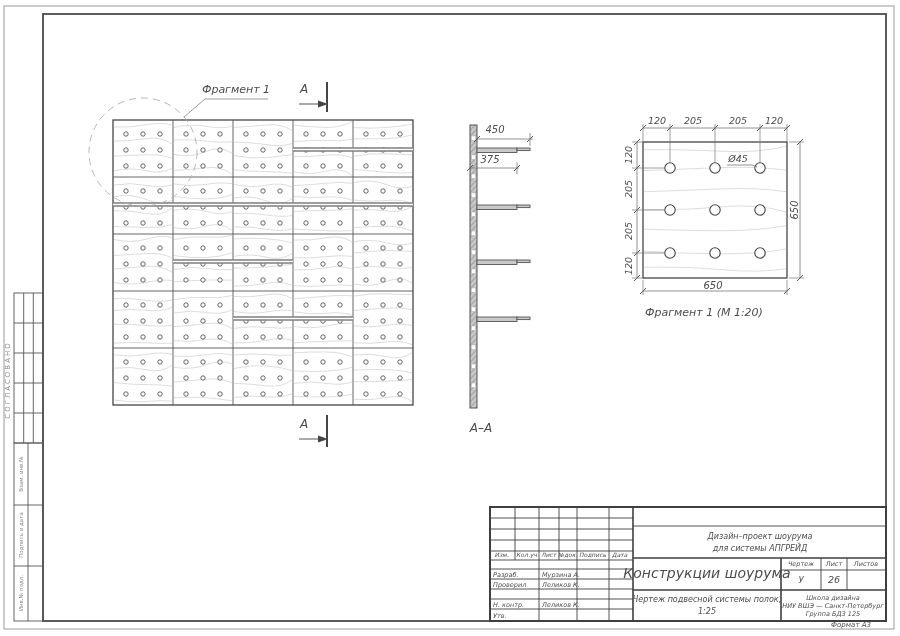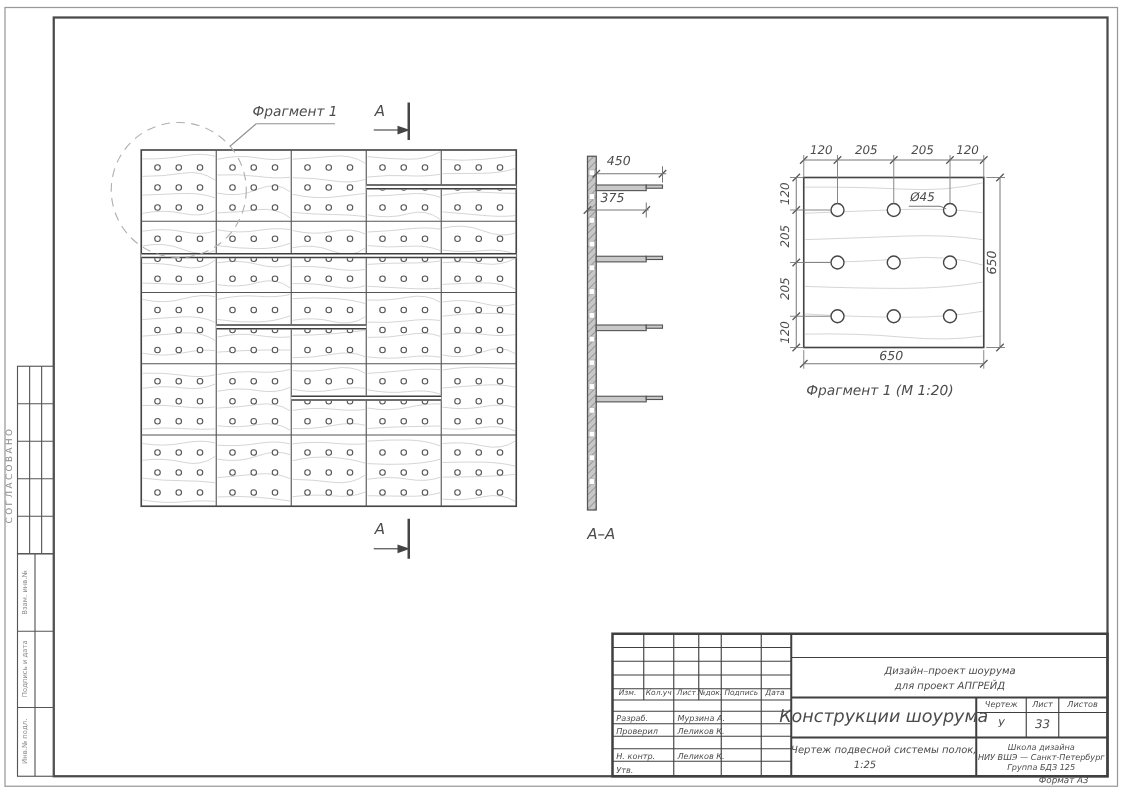--- a/index.html
+++ b/index.html
@@ -546,30 +546,30 @@
 
 <div class="t" style="left:493px;top:571px;font-size:6.5px">Разраб.</div>
 <div class="t" style="left:542px;top:571px;font-size:6.5px">Мурзина А.</div>
 <div class="t" style="left:493px;top:581px;font-size:6.5px">Проверил</div>
 <div class="t" style="left:542px;top:581px;font-size:6.5px">Леликов К.</div>
 <div class="t" style="left:493px;top:601px;font-size:6.5px">Н. контр.</div>
 <div class="t" style="left:542px;top:601px;font-size:6.5px">Леликов К.</div>
 <div class="t" style="left:493px;top:612px;font-size:6.5px">Утв.</div>
 
 <div class="t c" style="left:760px;top:537px;font-size:8px">Дизайн–проект шоурума</div>
-<div class="t c" style="left:760px;top:549px;font-size:8px">для проект АПГРЕЙД</div>
+<div class="t c" style="left:760px;top:549px;font-size:8px">для системы АПГРЕЙД</div>
 <div class="t c" style="left:707px;top:574px;font-size:14px">Конструкции шоурума</div>
 
 <div class="t c" style="left:801px;top:564px;font-size:6.5px">Чертеж</div>
 <div class="t c" style="left:834px;top:564px;font-size:6.5px">Лист</div>
 <div class="t c" style="left:866px;top:564px;font-size:6.5px">Листов</div>
 <div class="t c" style="left:801px;top:580px;font-size:8.5px">У</div>
-<div class="t c" style="left:834px;top:580px;font-size:9.5px">33</div>
+<div class="t c" style="left:834px;top:580px;font-size:9.5px">26</div>
 <div class="t c" style="left:866px;top:580px;font-size:9.5px"></div>
 
 <div class="t c" style="left:707px;top:600px;font-size:8px">Чертеж подвесной системы полок,</div>
-<div class="t c" style="left:692px;top:612px;font-size:8px">1:25</div>
+<div class="t c" style="left:707px;top:612px;font-size:8px">1:25</div>
 <div class="t c" style="left:833px;top:598px;font-size:6.5px">Школа дизайна</div>
 <div class="t c" style="left:833px;top:606px;font-size:6.5px">НИУ ВШЭ — Санкт-Петербург</div>
 <div class="t c" style="left:833px;top:614px;font-size:6.5px">Группа БДЗ 125</div>
 
 <div class="t c" style="left:752px;top:652px;font-size:7px">Копировал</div>
 <div class="t c" style="left:851px;top:625px;font-size:7px">Формат А3</div>
 
 </body></html>

